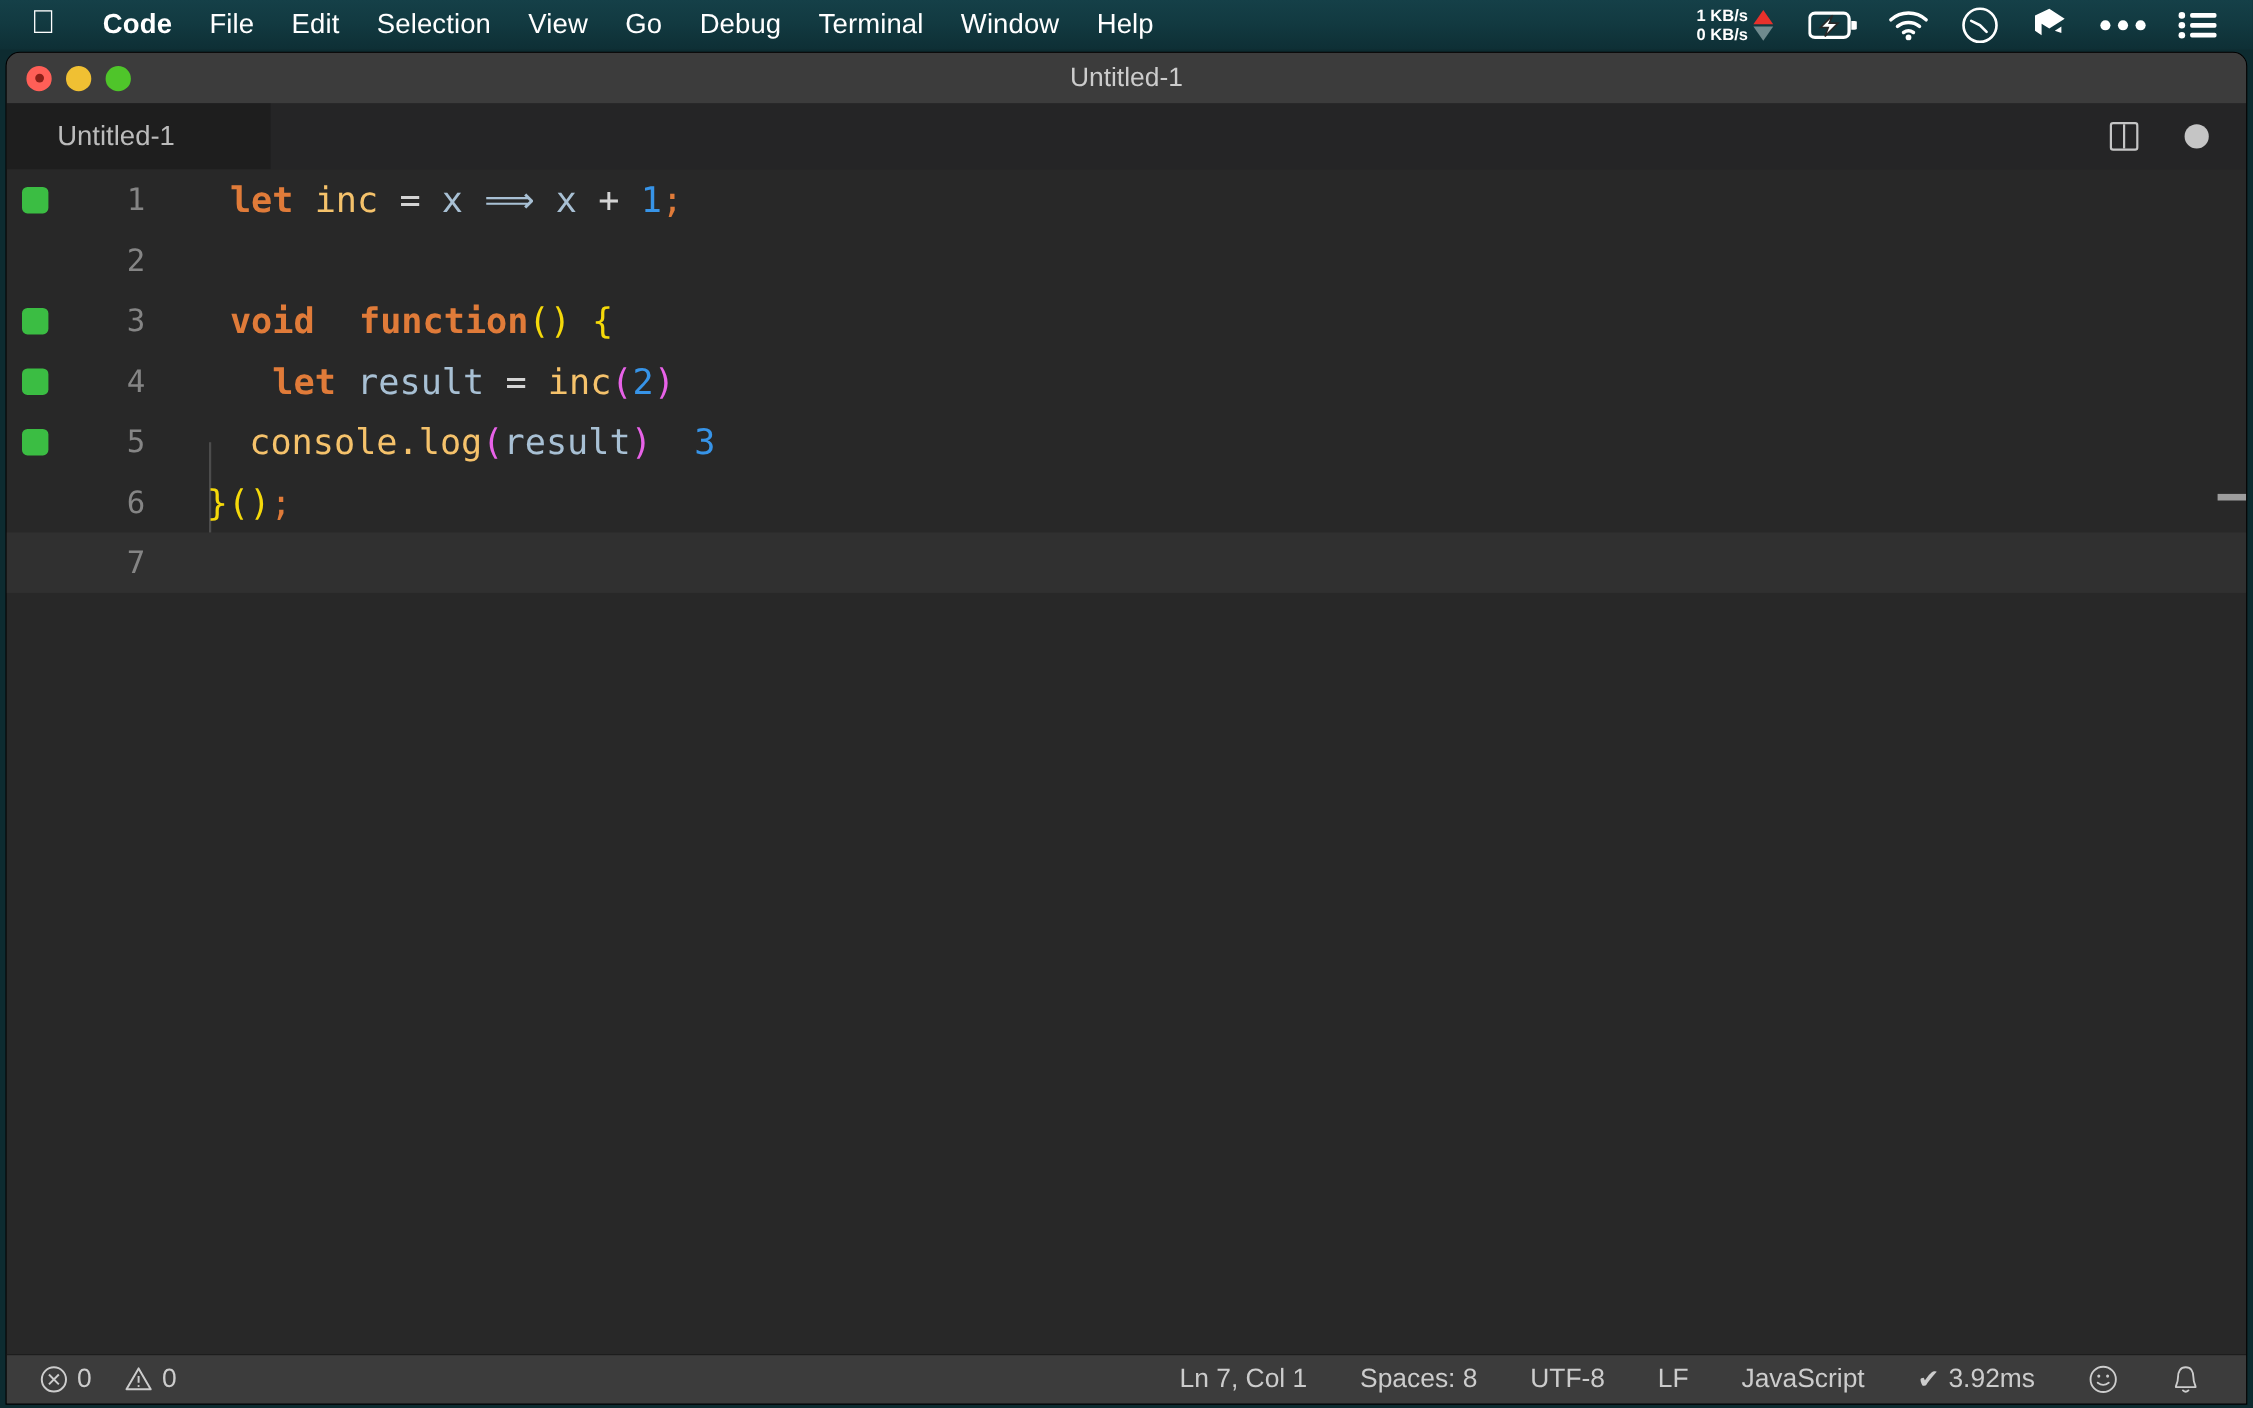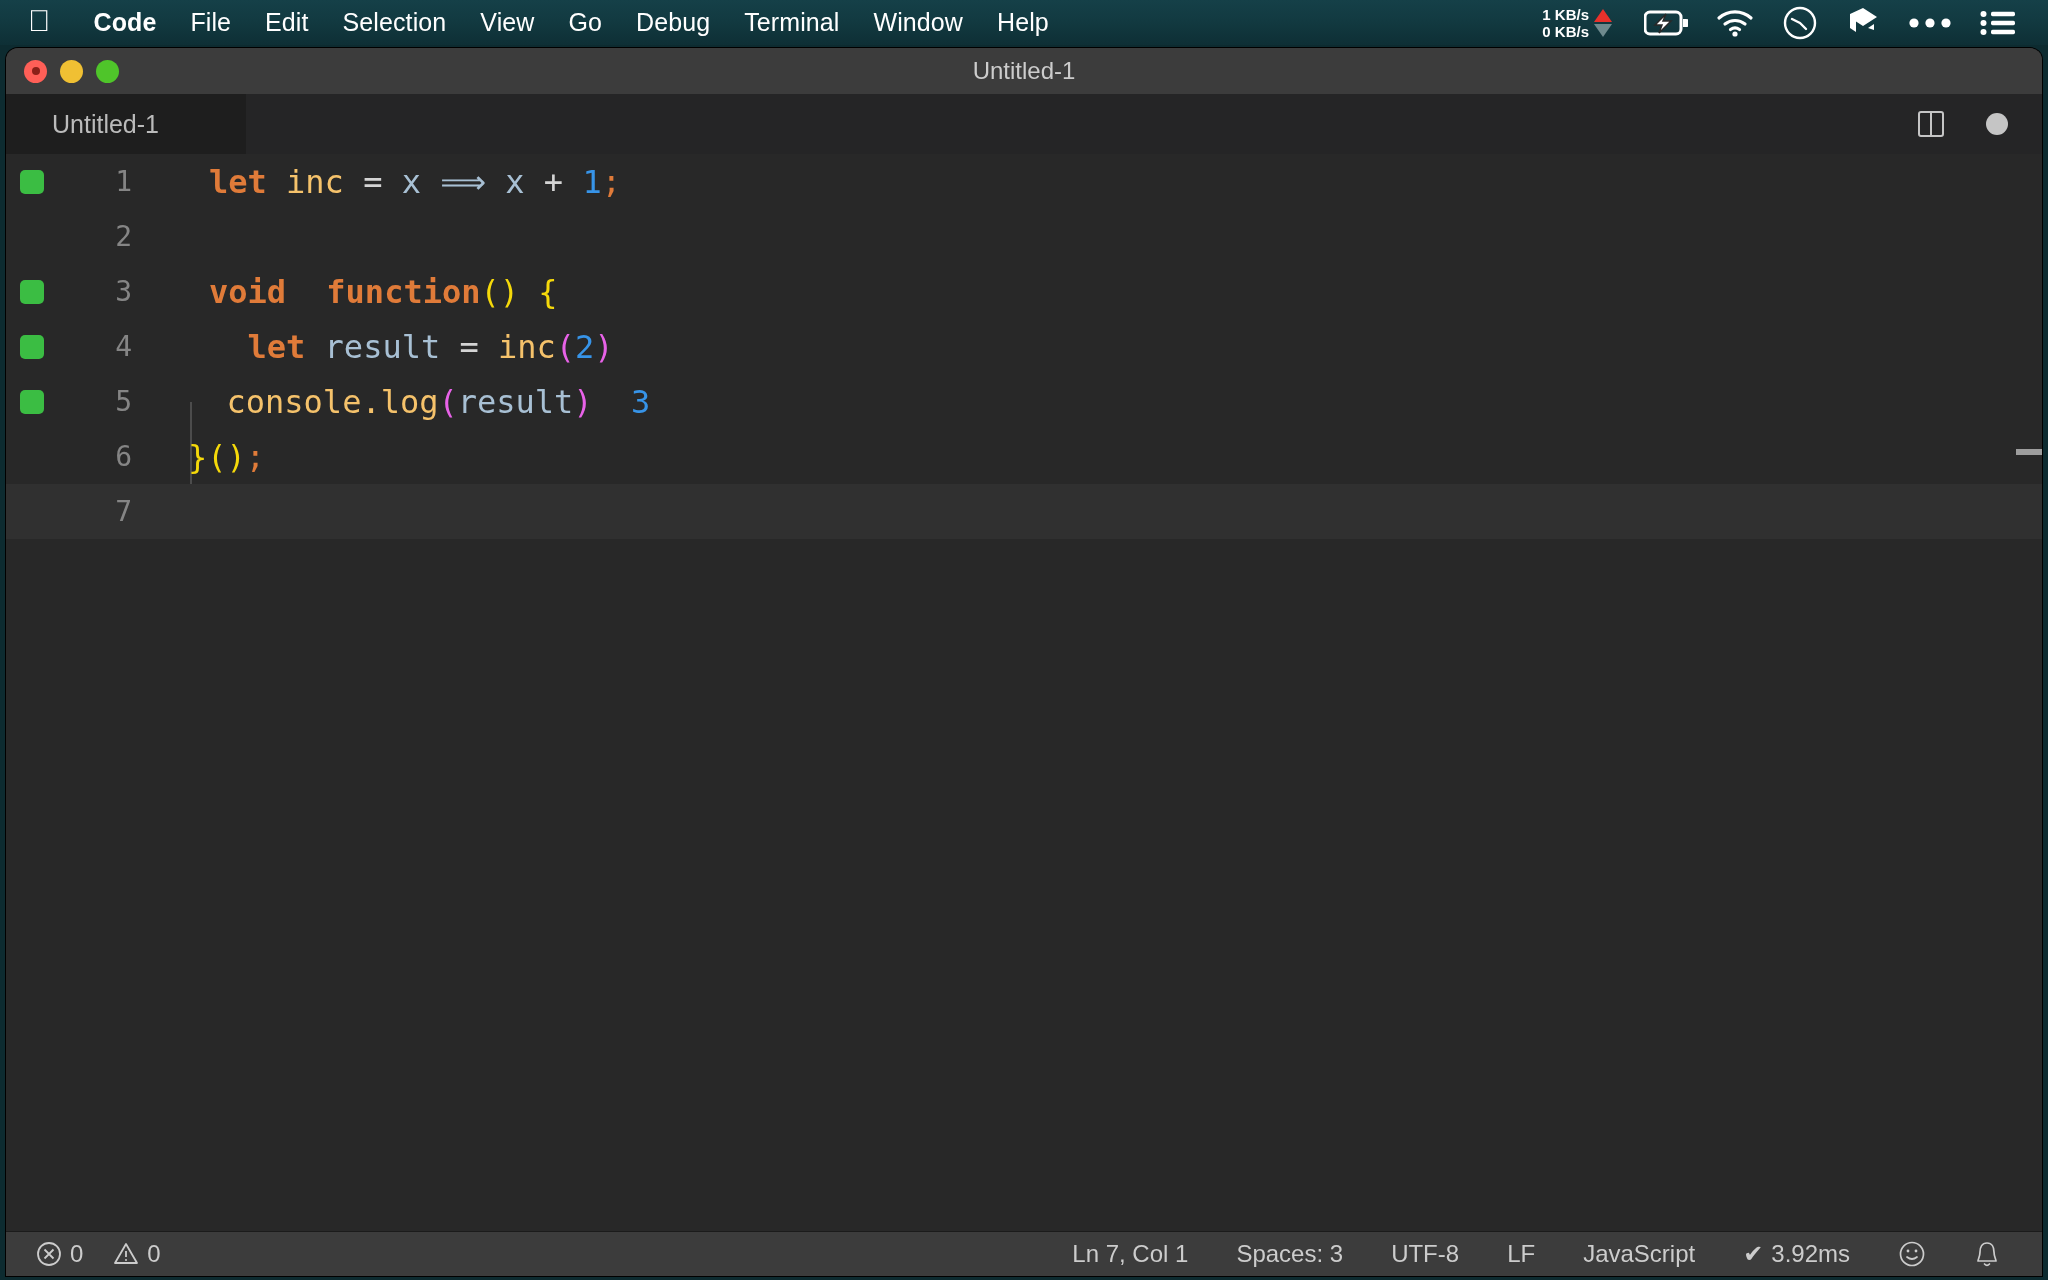--- a/index.html
+++ b/index.html
@@ -328,21 +328,21 @@
             <path d="M13 10 L13 16" stroke="#cccccc" stroke-width="1.8"></path>
             <circle cx="13" cy="19" r="1" fill="#cccccc"></circle>
           </svg>
         </span>
         <span>0</span>
       </span>
     </div>
 
     <div id="status-right">
       <span class="status-item">Ln 7, Col 1</span>
-      <span class="status-item">Spaces: 3</span>
+      <span class="status-item">Spaces: 8</span>
       <span class="status-item">UTF-8</span>
       <span class="status-item">LF</span>
       <span class="status-item">JavaScript</span>
       <span class="status-item">
         <span>✔</span>
         <span>3.92ms</span>
       </span>
       <span class="status-item">
         <svg width="28" height="28" viewBox="0 0 28 28">
           <circle cx="14" cy="14" r="11.5" fill="none" stroke="#cccccc" stroke-width="1.7"></circle>

